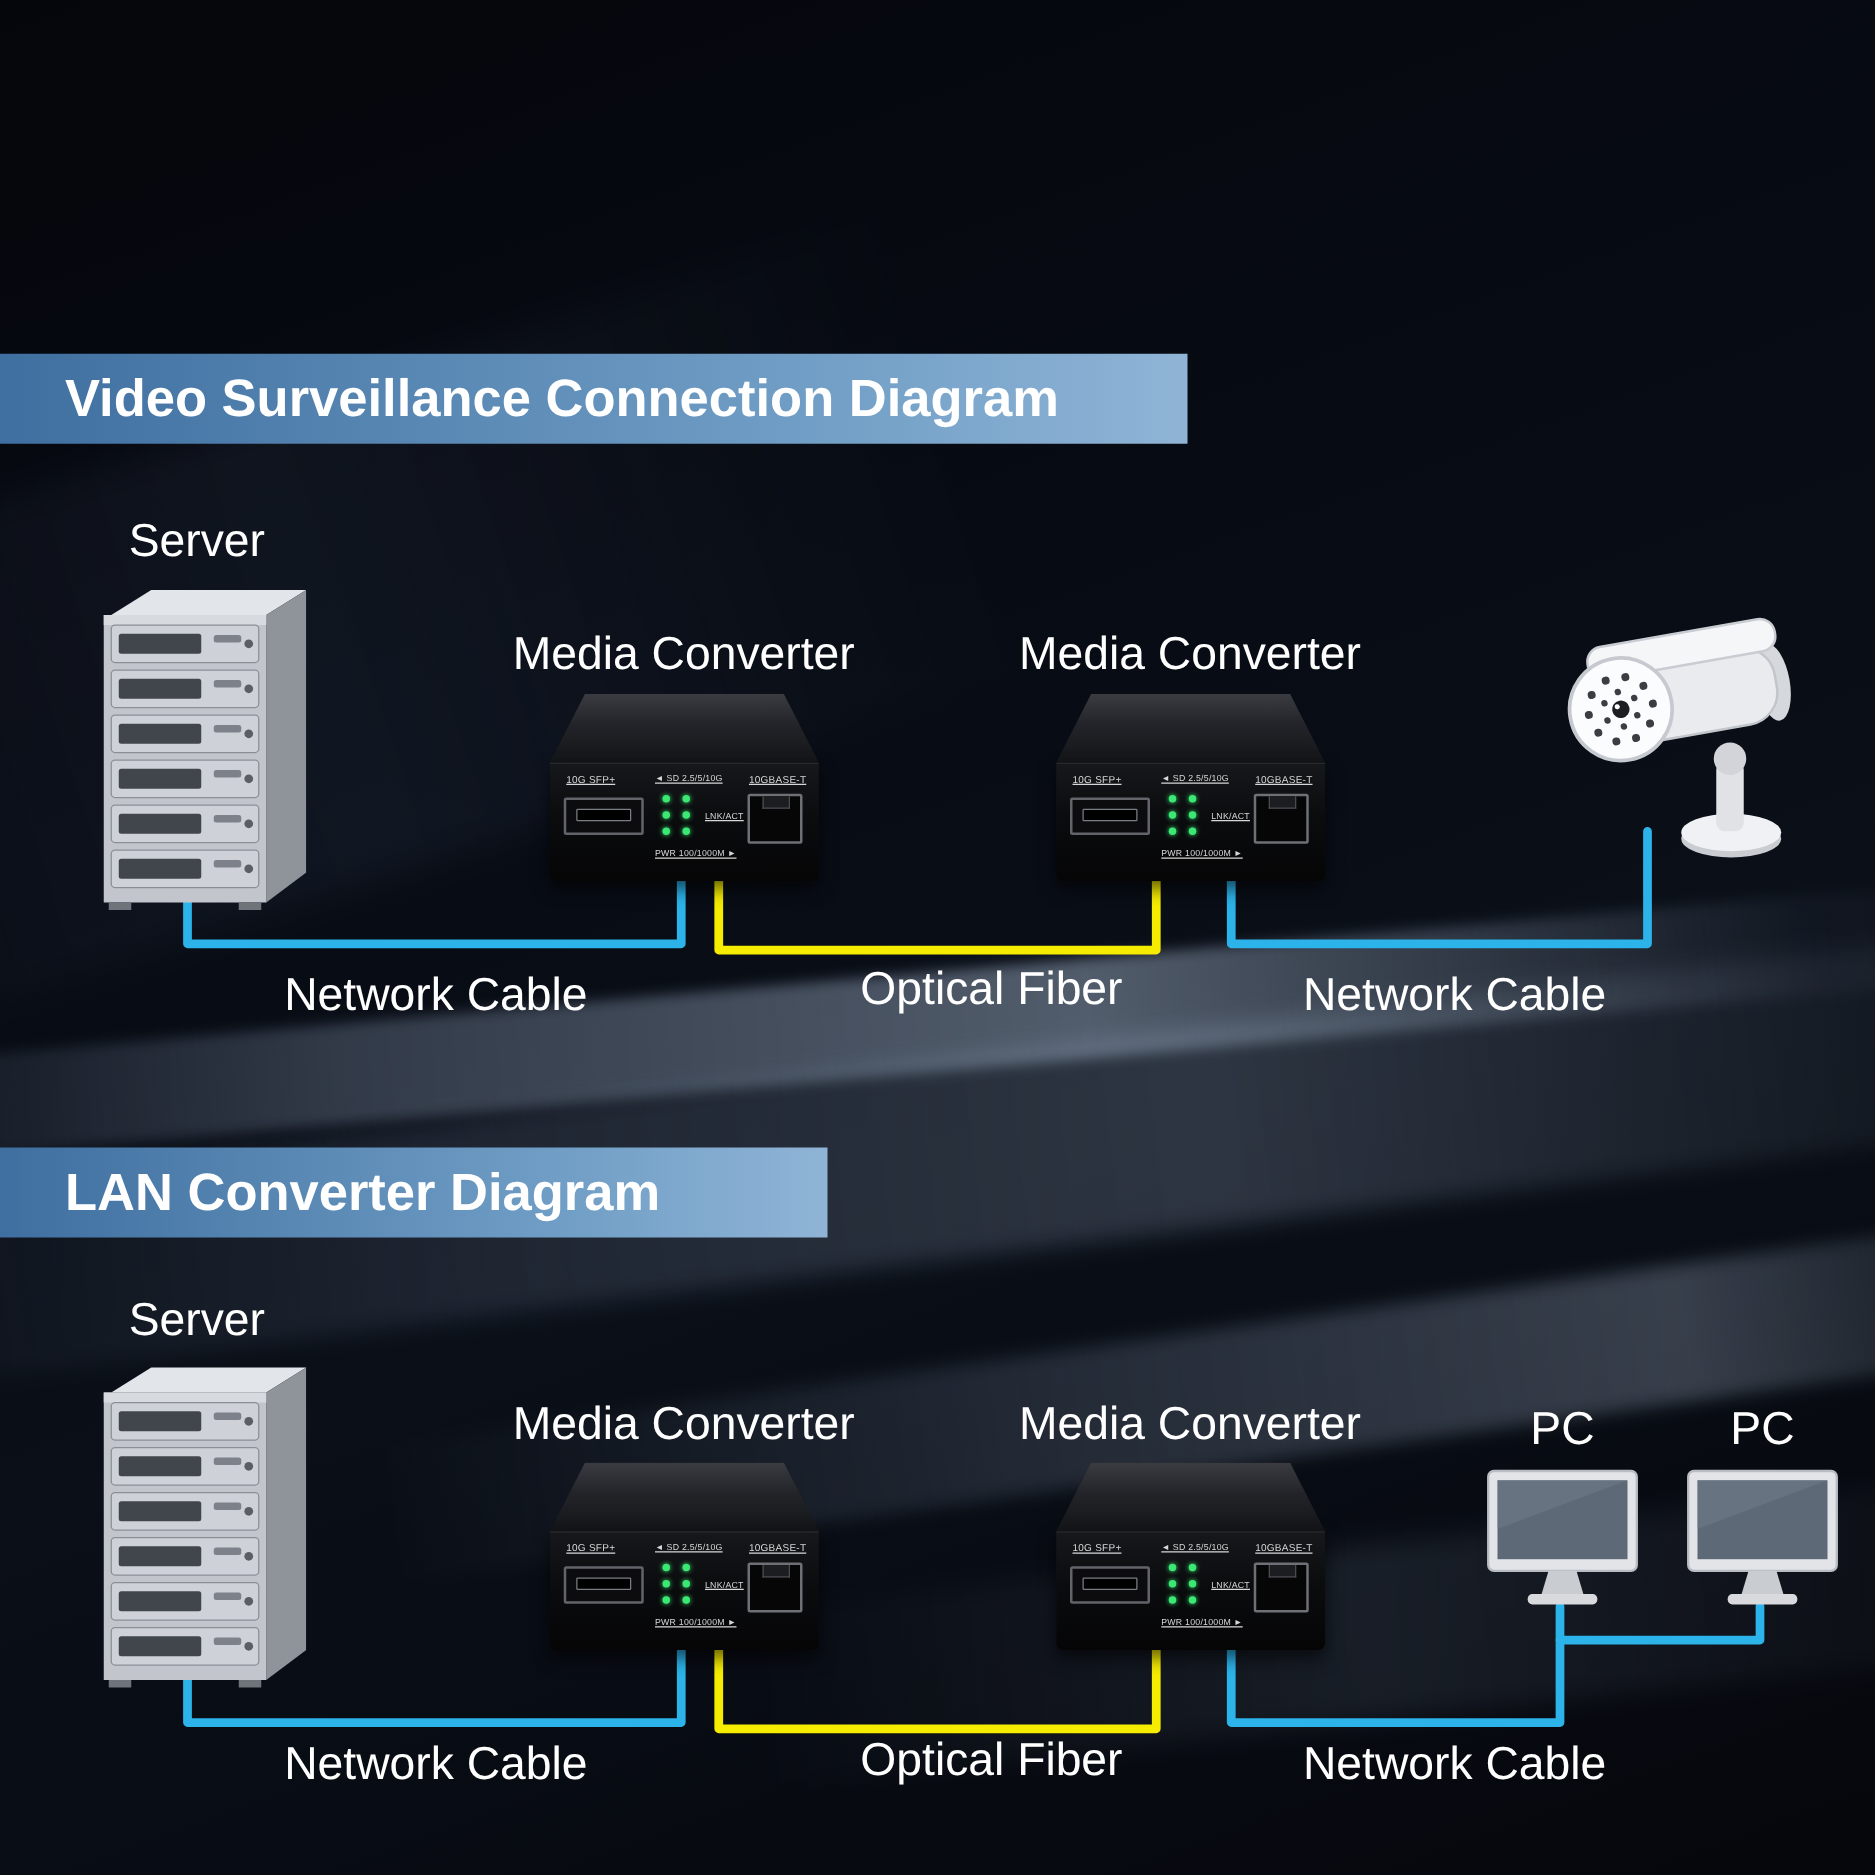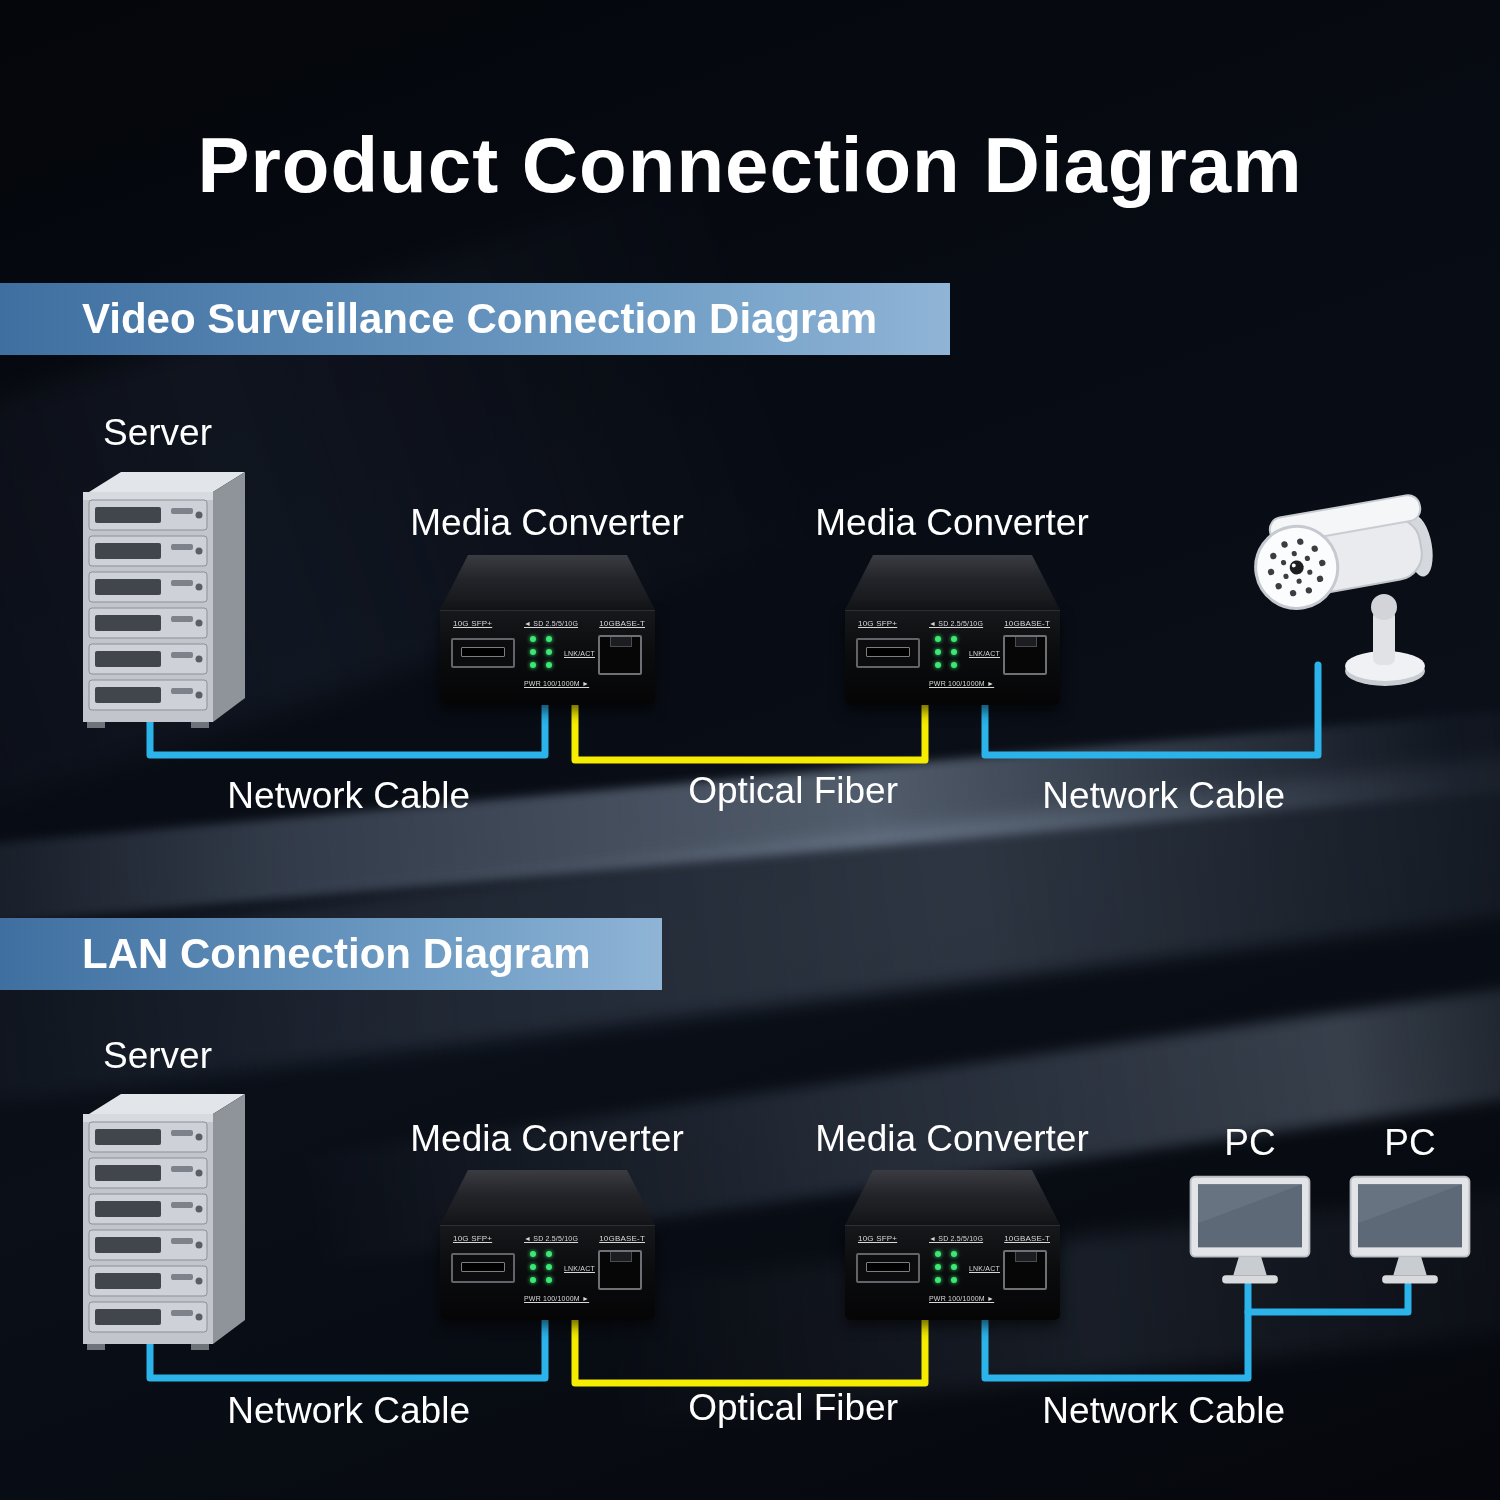--- a/index.html
+++ b/index.html
@@ -24,21 +24,21 @@
         background:linear-gradient(90deg, rgba(90,110,150,0) 0%, rgba(100,120,160,.10) 50%, rgba(90,110,150,0) 100%);
         filter:blur(14px); }
   .s5 { top:1230px; left:600px; width:1100px; height:140px; transform:rotate(-6deg);
         background:linear-gradient(90deg, rgba(130,150,180,0) 0%, rgba(150,170,200,.12) 45%, rgba(130,150,180,0) 100%);
         filter:blur(10px); }
 
   .title { position:absolute; z-index:3; top:120px; left:0; width:100%; text-align:center;
            color:#ffffff; font-size:78px; font-weight:bold; letter-spacing:1px; }
 
   .banner { position:absolute; z-index:3; left:0; height:72px; display:flex; align-items:center;
-            padding-left:82px; color:#ffffff; font-size:42px; font-weight:bold;
+            padding-left:52px; color:#ffffff; font-size:42px; font-weight:bold;
             background:linear-gradient(90deg,#3f6fa0 0%,#6e9cc4 65%,#8fb4d6 100%); }
   .banner.video { top:283px; width:950px; }
   .banner.lan   { top:918px; width:662px; }
 
   svg.cables { position:absolute; top:0; left:0; z-index:1; }
   .cables path { fill:none; stroke-width:7; stroke-linejoin:round; stroke-linecap:round; }
 
   .node { position:absolute; z-index:2; }
   .node-label { position:absolute; z-index:2; color:#ffffff; font-size:37px; text-align:center; }
   .cable-label { position:absolute; z-index:2; color:#ffffff; font-size:37px; text-align:right; }
@@ -74,27 +74,26 @@
 <body>
 
 <div class="page">
 
   <div class="streak s4"></div>
   <div class="streak s1"></div>
   <div class="streak s2"></div>
   <div class="streak s3"></div>
   <div class="streak s5"></div>
 
-  <h1 class="title">Product Connection Diagram</h1>
 
   <div class="banner video">
     <span>Video Surveillance Connection Diagram</span>
   </div>
   <div class="banner lan">
-    <span>LAN Connection Diagram</span>
+    <span>LAN Converter Diagram</span>
   </div>
 
   <svg class="cables" width="1500" height="1500" viewBox="0 0 1500 1500">
 
     <path d="M150 690 L150 755 L545 755 L545 700" stroke="#2bb3ea"></path>
     <path d="M575 700 L575 760 L925 760 L925 700" stroke="#f5ec00"></path>
     <path d="M985 700 L985 755 L1318 755 L1318 665" stroke="#2bb3ea"></path>
 
     <path d="M150 1315 L150 1378 L545 1378 L545 1315" stroke="#2bb3ea"></path>
     <path d="M575 1315 L575 1383 L925 1383 L925 1315" stroke="#f5ec00"></path>

